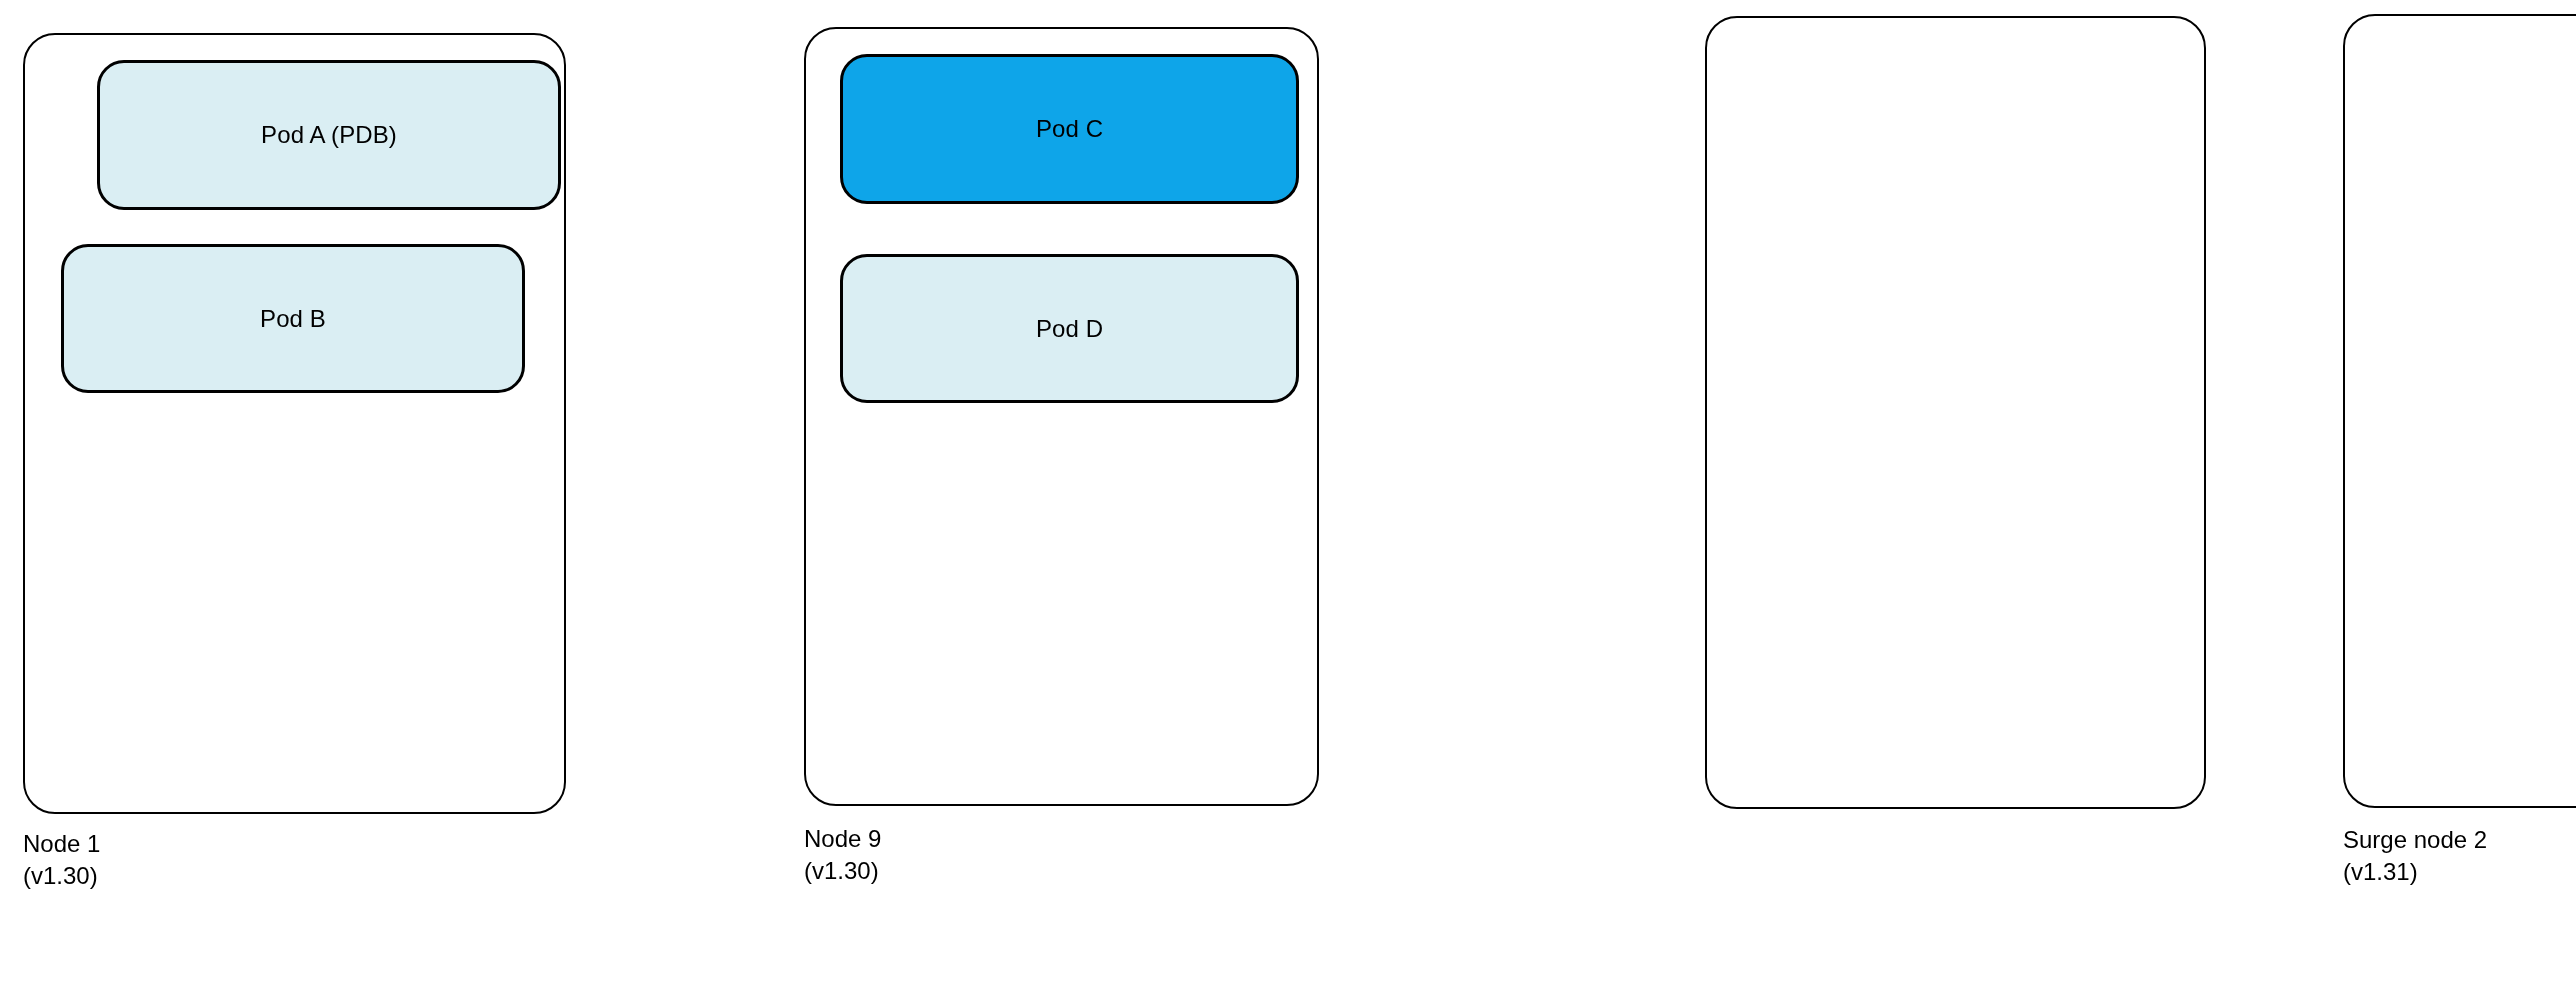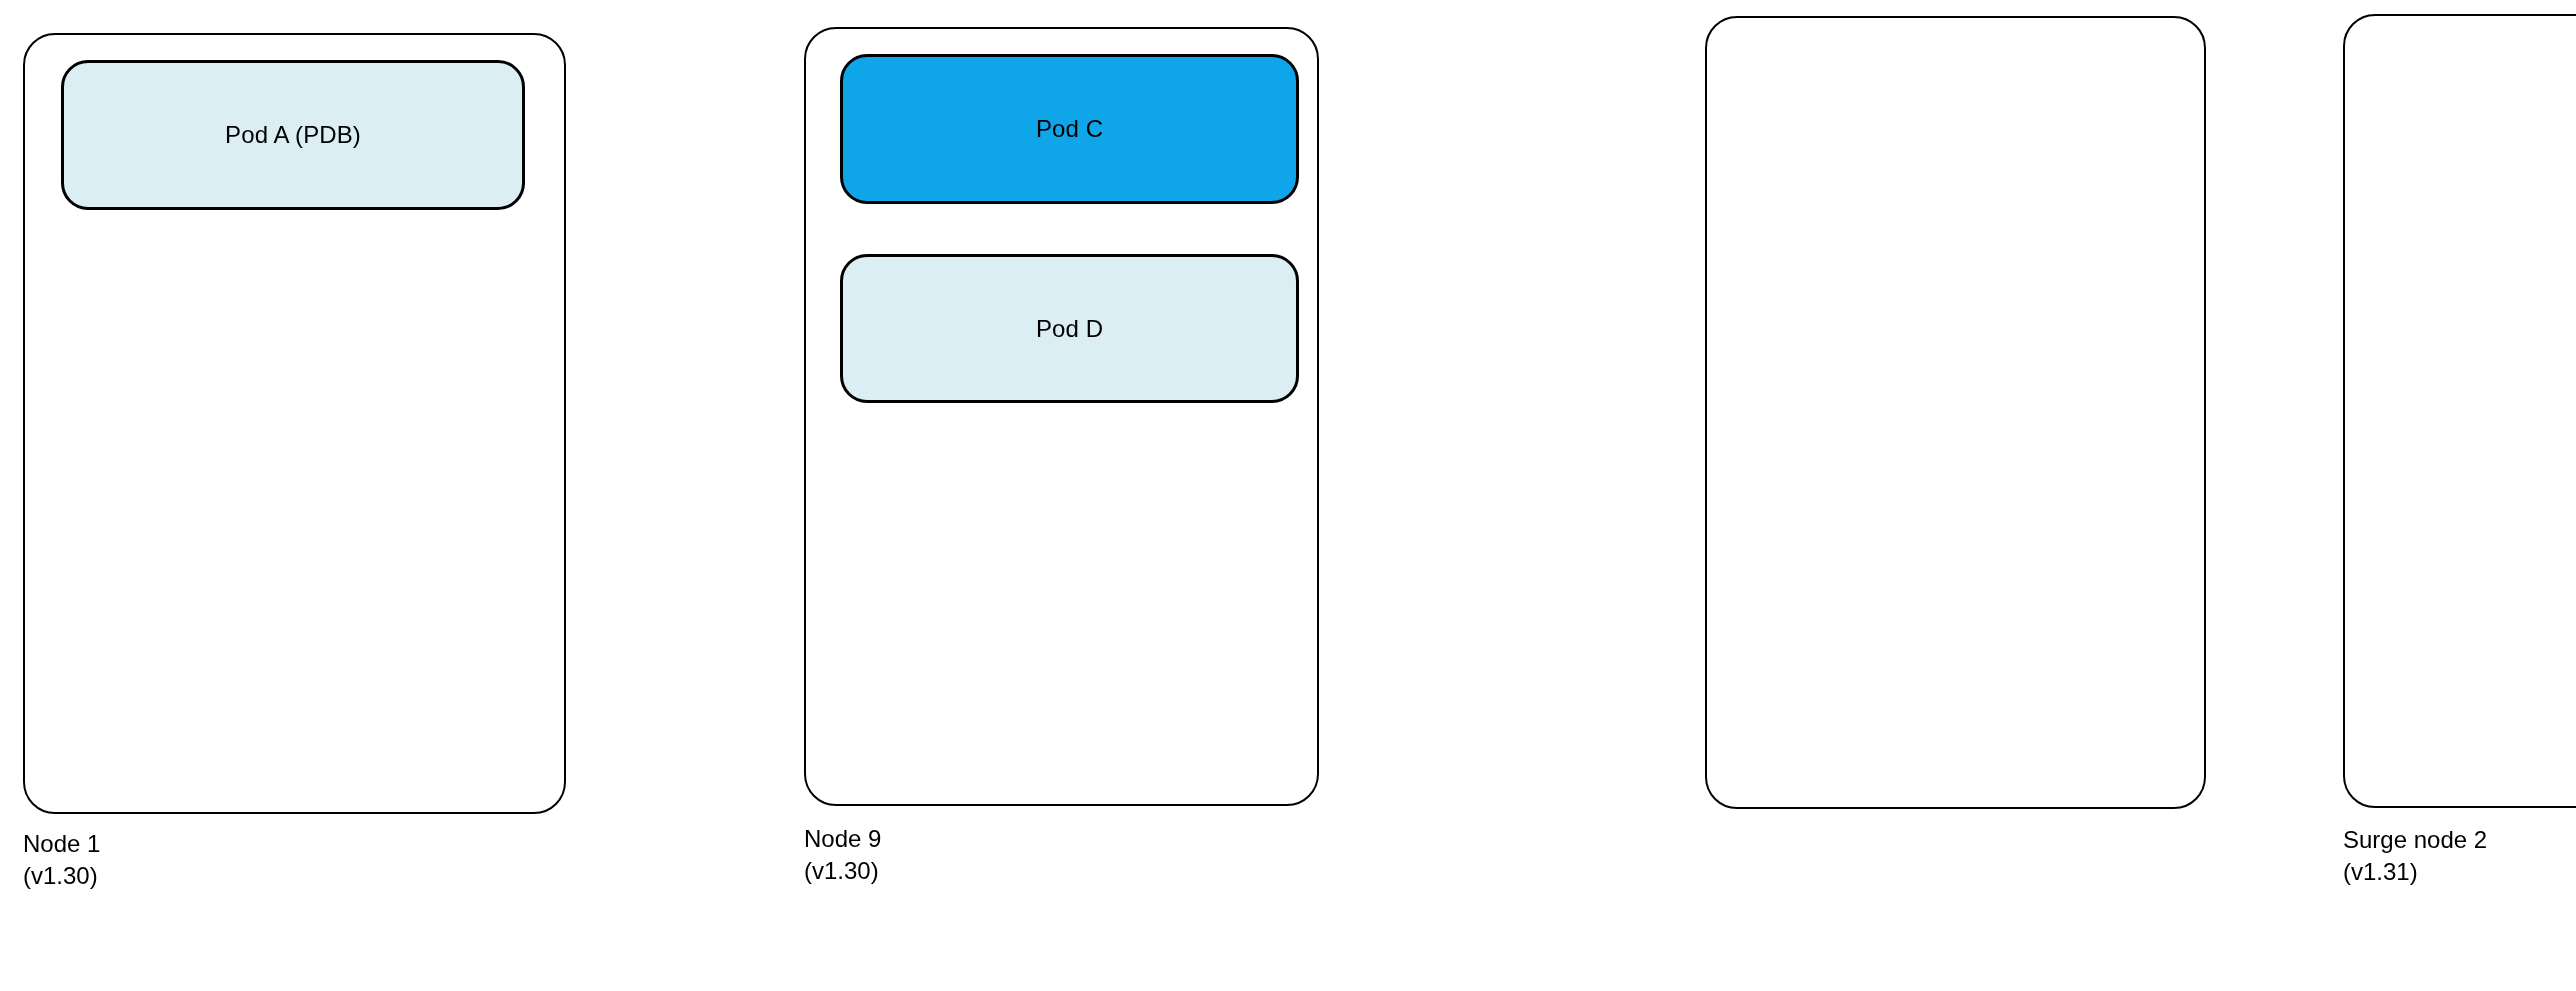--- a/index.html
+++ b/index.html
@@ -82,24 +82,27 @@
   #surge-node-2        { left: 2343px; top: 14.4px;   width: 670px; height: 794px; }
   #caption-surge-node-2{ left: 2343px; top: 824px; width: 670px; }
 </style>
 </head>
 <body style="color: rgb(0, 0, 0);">
 
 <div id="canvas" style="background: rgb(255, 255, 255);">
 
   <div class="node" id="node-1" style="border-color: rgb(0, 0, 0);"></div>
 
-  <div class="pod" id="pod-a" style="background: rgb(218, 238, 243); border-color: rgb(0, 0, 0);">
+  <div class="pod" id="pod-a" style="background: rgb(218, 238, 243); border-color: rgb(0, 0, 0); margin-left: 36px;">
     <span class="pod-label">Pod A (PDB)</span>
   </div>
 
+  <div class="pod" id="pod-b" style="background: rgb(218, 238, 243); border-color: rgb(0, 0, 0);">
+    <span class="pod-label">Pod B</span>
+  </div>
 
   <div class="node-caption" id="caption-node-1">
     <span class="caption-name">Node 1</span>
     <span class="caption-version">(v1.30)</span>
   </div>
 
   <div class="node" id="node-2" style="border-color: rgb(0, 0, 0);"></div>
 
   <div class="pod" id="pod-c" style="background: #0ea5e9; border-color: rgb(0, 0, 0);">
     <span class="pod-label">Pod C</span>

